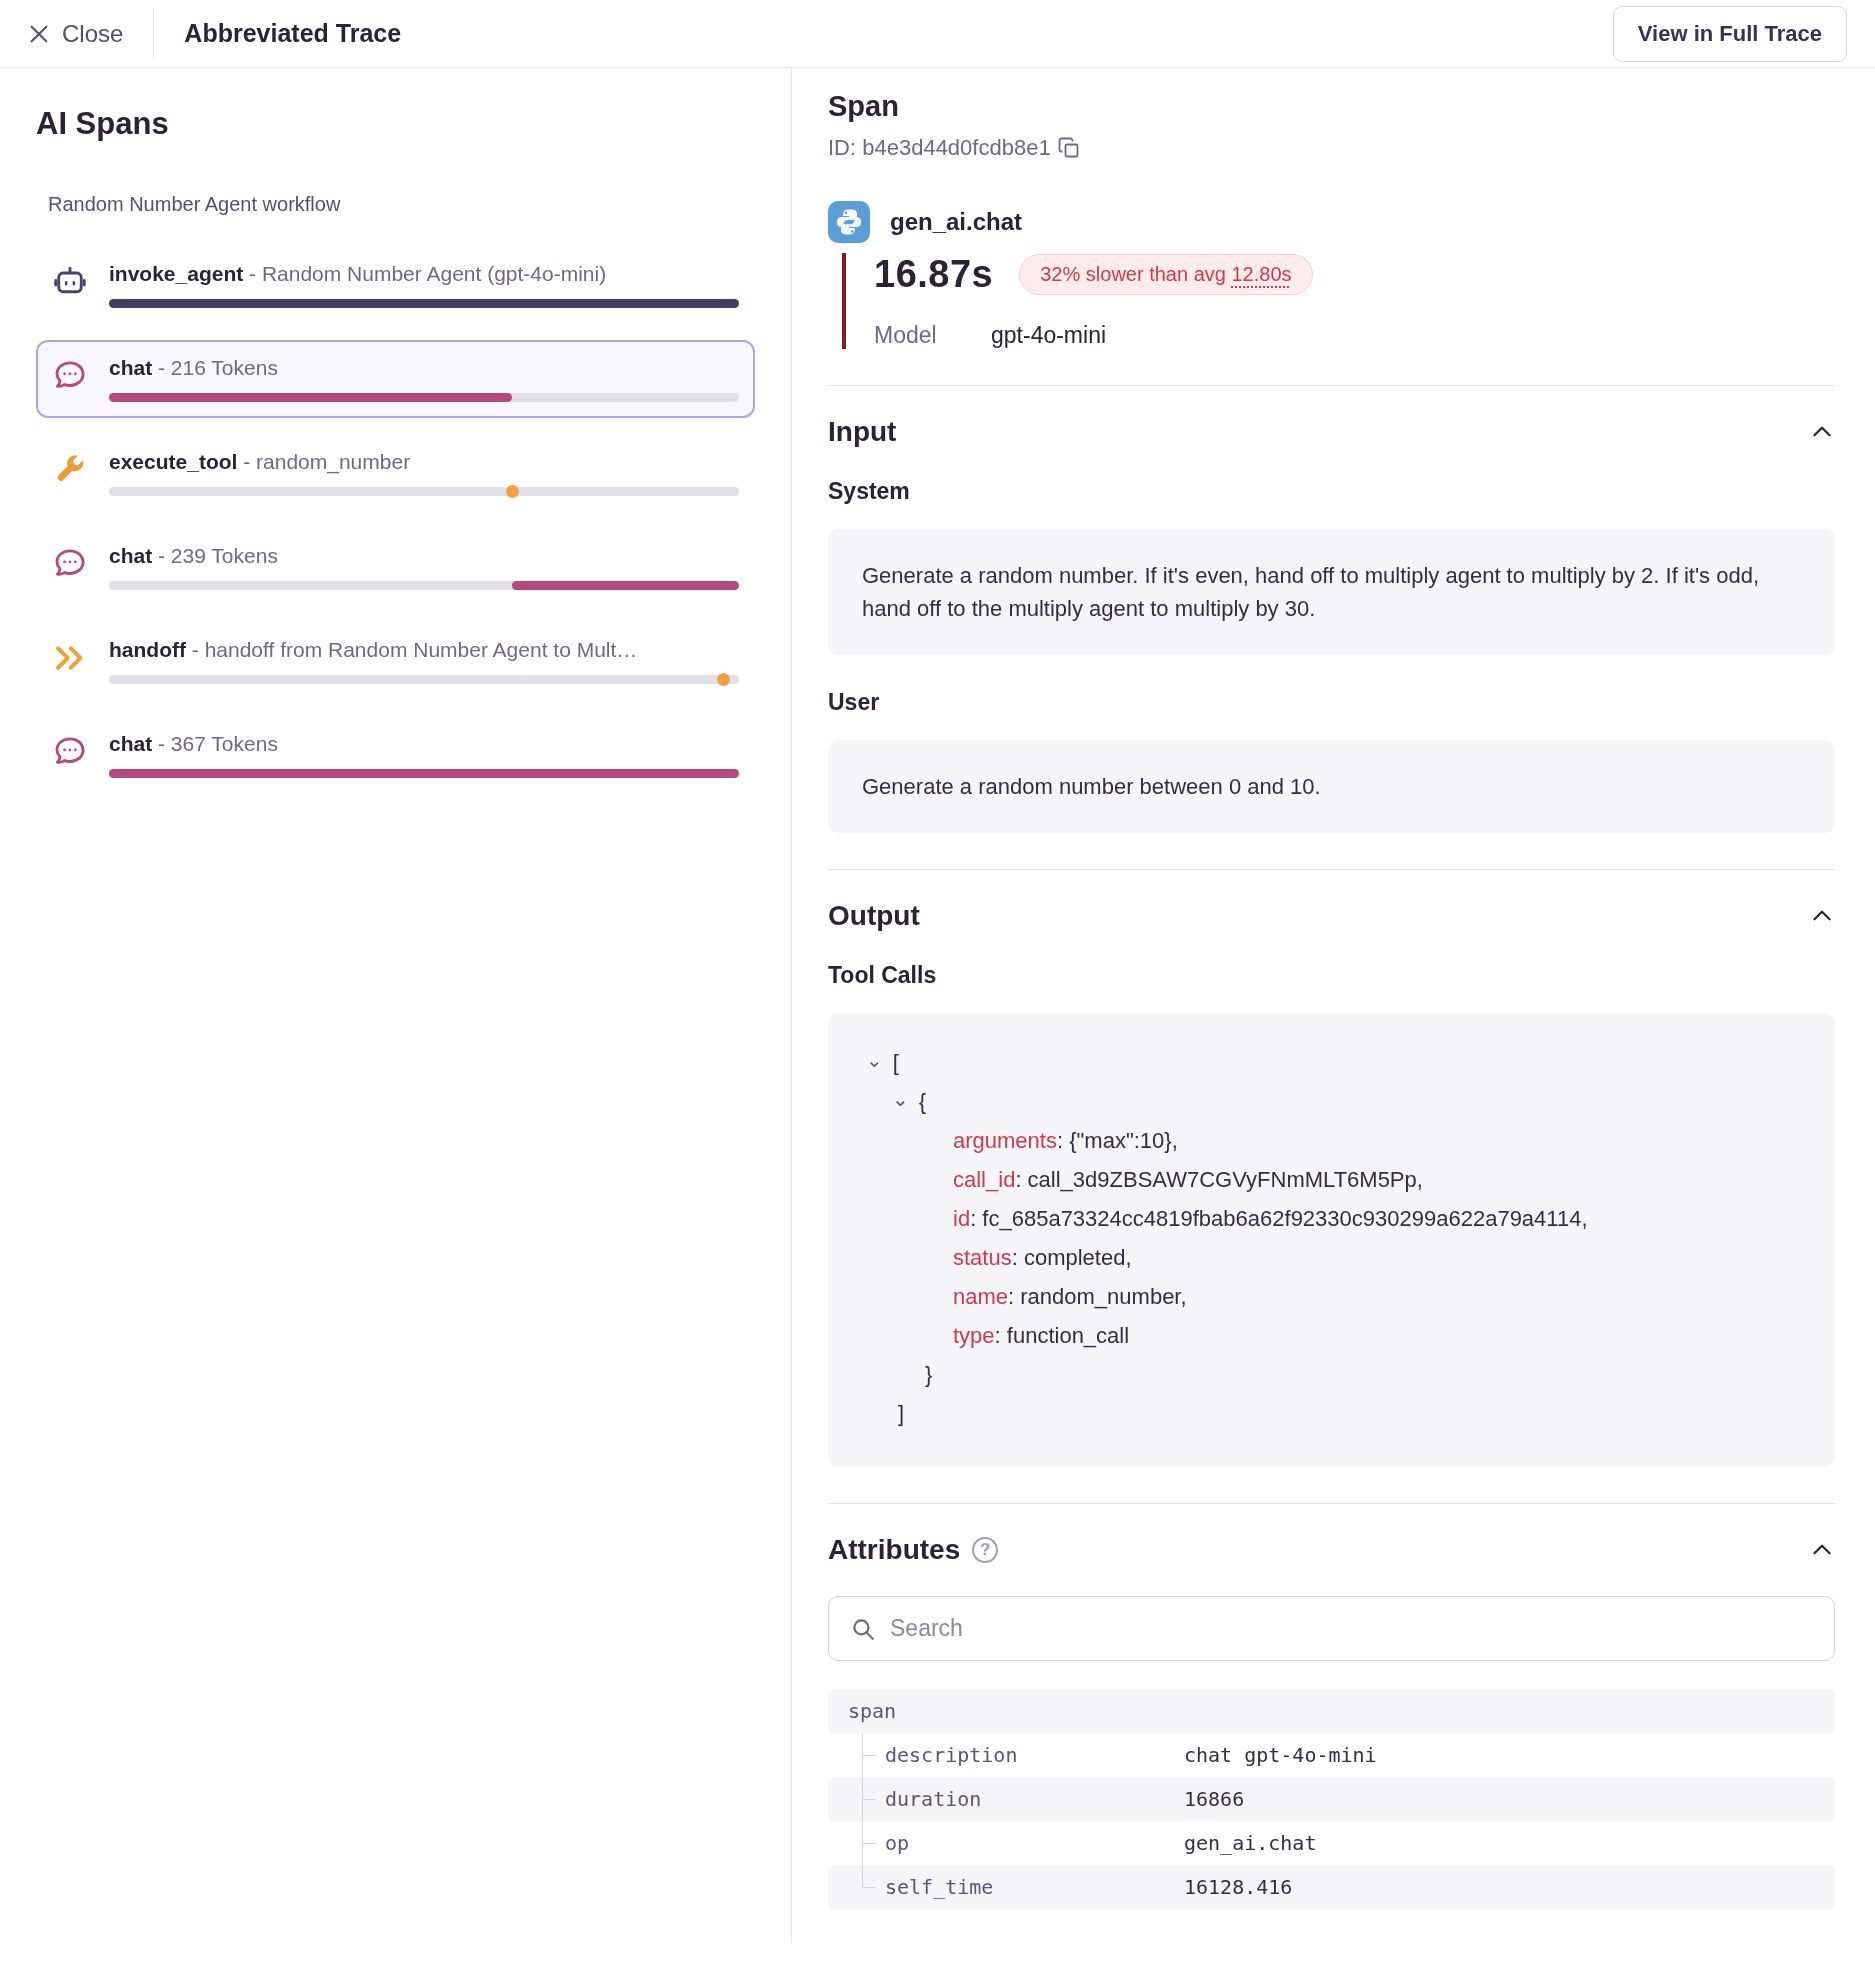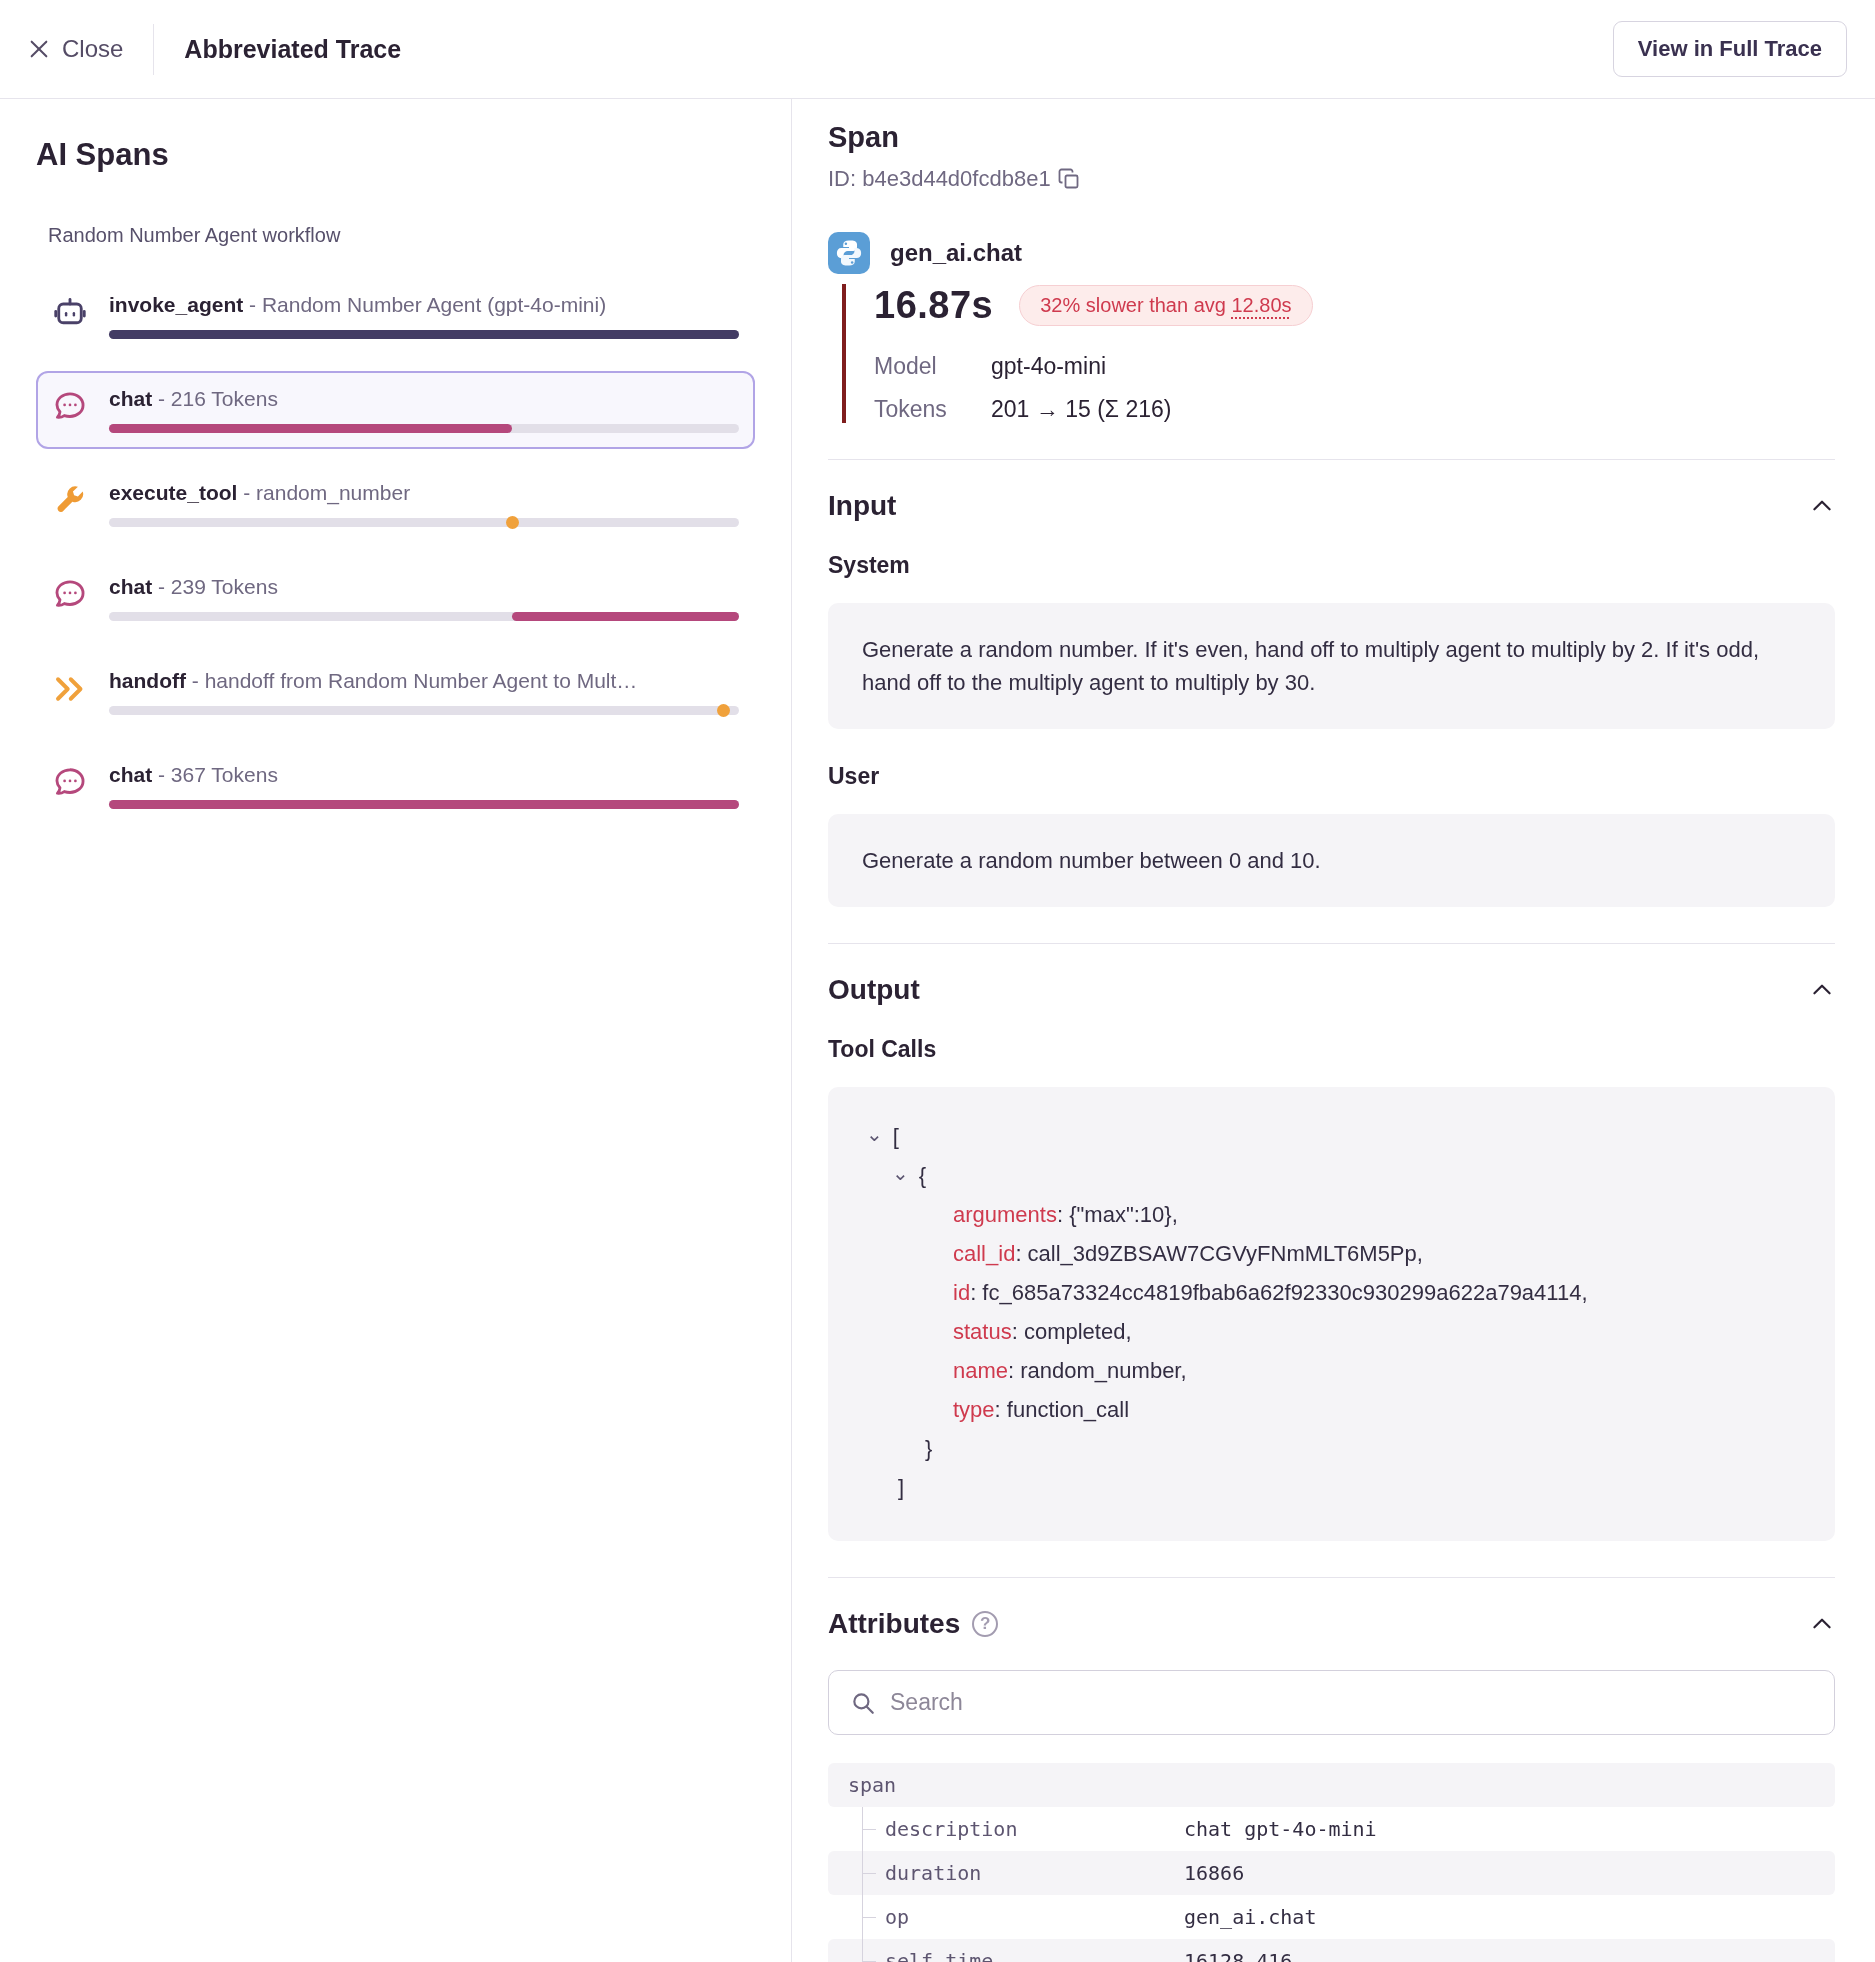--- a/index.html
+++ b/index.html
@@ -6,21 +6,21 @@
     --dark:#2b2233; --gray:#6f6881; --gray2:#57506b;
     --navy:#433c64; --magenta:#b5487c; --orange:#f0a13b;
     --red:#cf3a4e; --badge-bg:#fdeceb; --badge-border:#f6cfd2;
     --box:#f5f4f7; --line:#e6e4ec; --track:#e2dfe8;
     --sel-border:#b1a4e6; --sel-bg:#f8f7fd;
   }
   *{box-sizing:border-box;margin:0;padding:0;}
   html,body{width:1875px;height:1962px;overflow:hidden;background:#fff;
     font-family:"Liberation Sans",sans-serif;color:var(--dark);}
   
-  .topbar{height:99px;display:flex;align-items:center;padding:0 28px;
+  .topbar{height:68px;display:flex;align-items:center;padding:0 28px;
     border-bottom:1px solid var(--line);}
   .close-btn{display:flex;align-items:center;gap:12px;cursor:pointer;
     color:#554c66;font-size:24px;}
   .close-btn svg{display:block;}
   .topbar-divider{width:1px;height:51px;background:var(--line);margin:0 30px;}
   .topbar-title{font-size:25px;font-weight:700;color:var(--dark);}
   .topbar-spacer{flex:1;}
   .full-trace-btn{border:1px solid #d7d4e0;border-radius:9px;background:#fff;
     padding:14px 24px;font-size:22px;font-weight:700;color:#3a3150;cursor:pointer;
     font-family:"Liberation Sans",sans-serif;}
@@ -241,24 +241,20 @@
 
     <div class="genai-body">
       <div class="dur-line">
         <span class="duration">16.87s</span>
         <span class="badge"><span>32% slower than avg </span><span class="avg">12.80s</span></span>
       </div>
       <div class="kv-row">
         <span class="k">Model</span>
         <span class="v">gpt-4o-mini</span>
       </div>
-      <div class="kv-row">
-        <span class="k">Tokens</span>
-        <span class="v">201 → 15 (Σ 216)</span>
-      </div>
     </div>
 
     <div class="divider"></div>
 
     <div class="sec-head">
       <span class="sec-title">Input</span>
       <span class="sec-spacer"></span>
       <span class="chev-btn">
           <svg width="26" height="26" viewBox="0 0 24 24" fill="none" stroke="currentColor" stroke-width="2" stroke-linecap="round" stroke-linejoin="round">
             <polyline points="5,15 12,8 19,15"></polyline>

